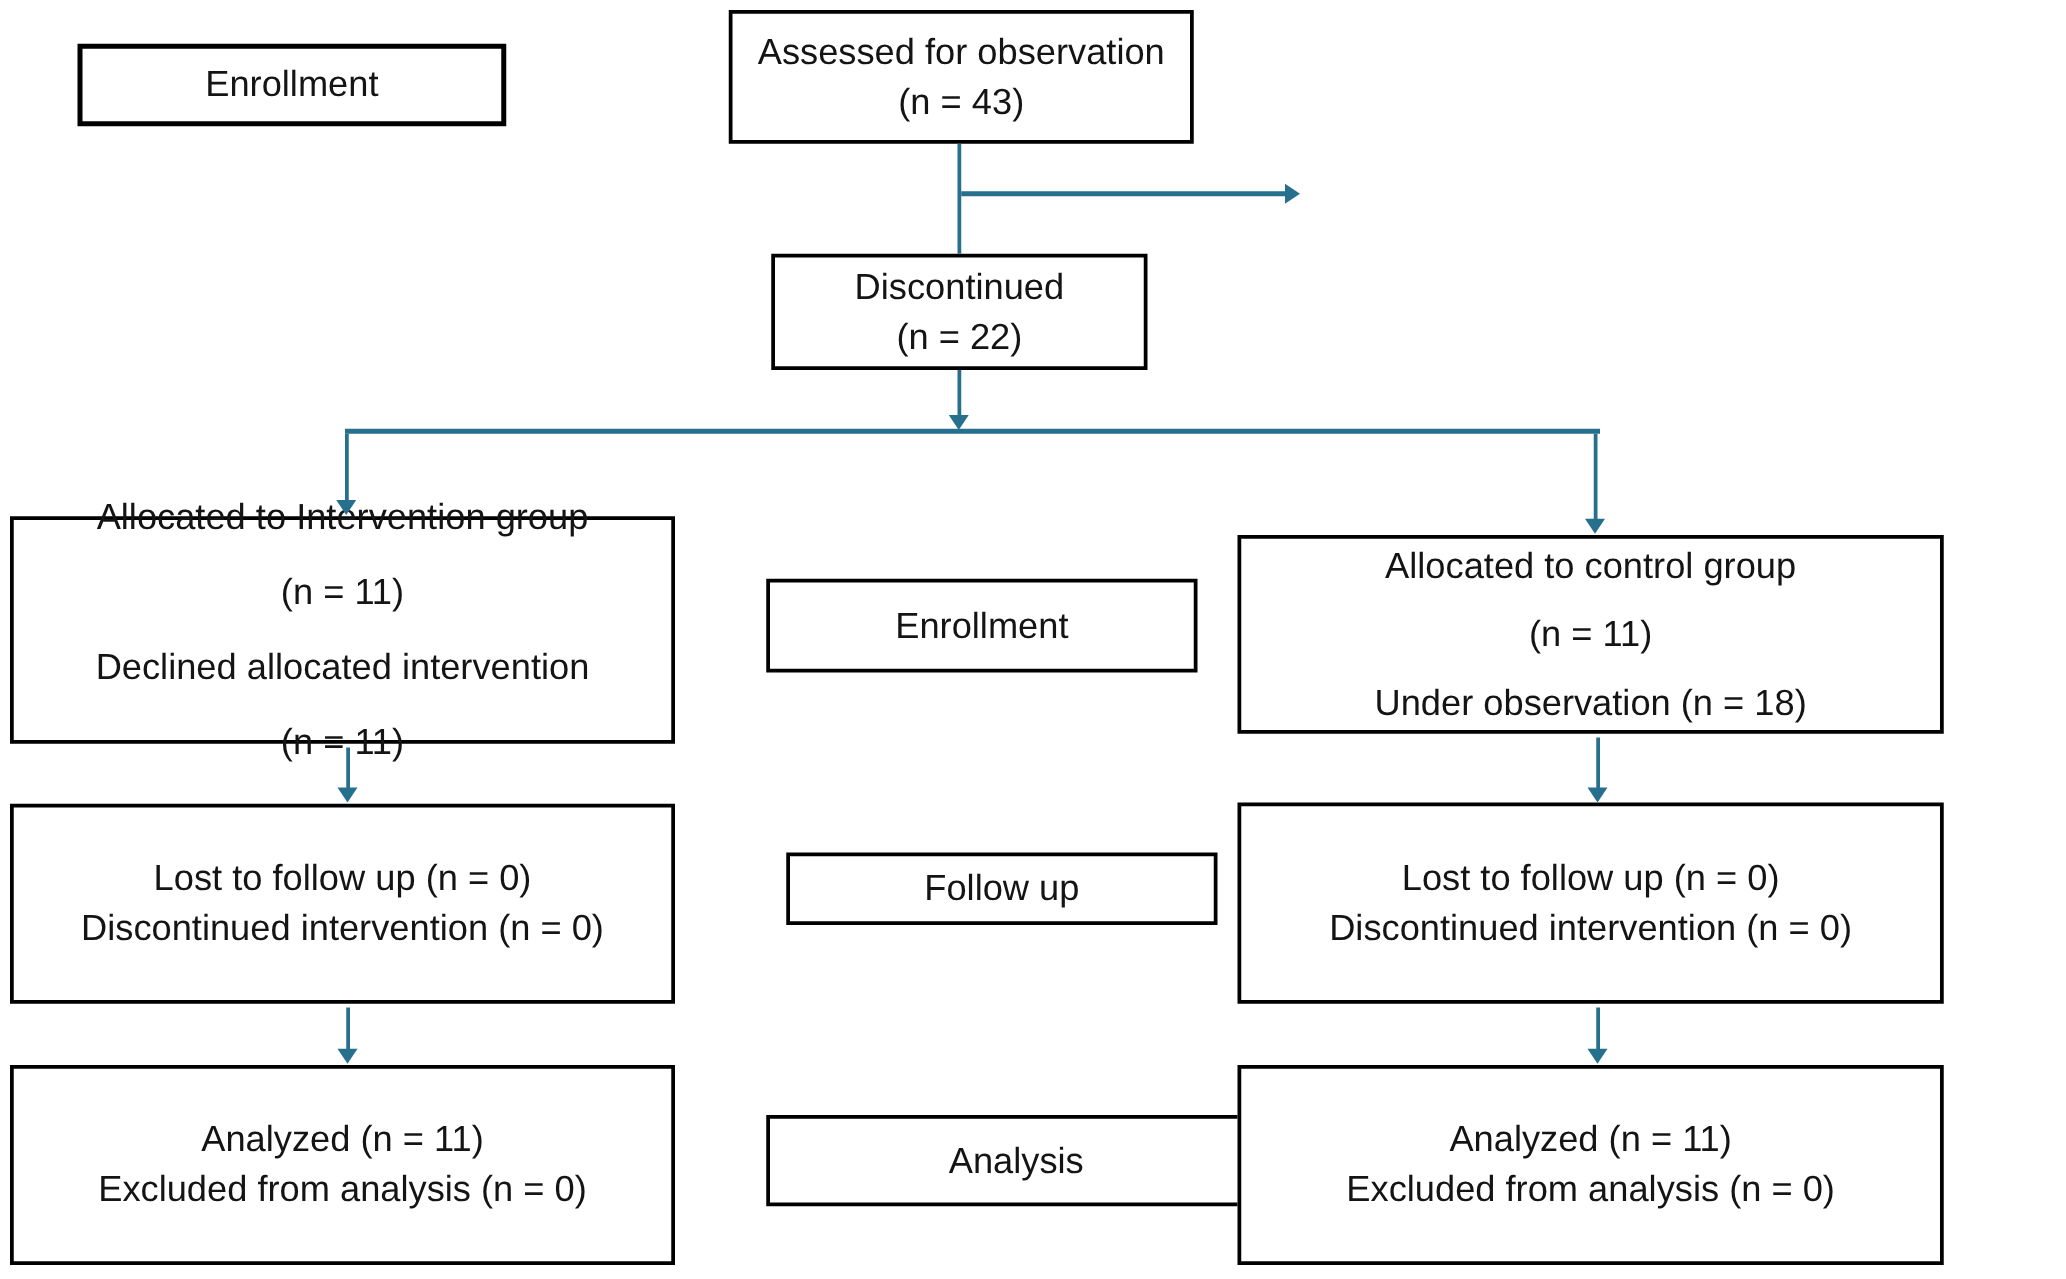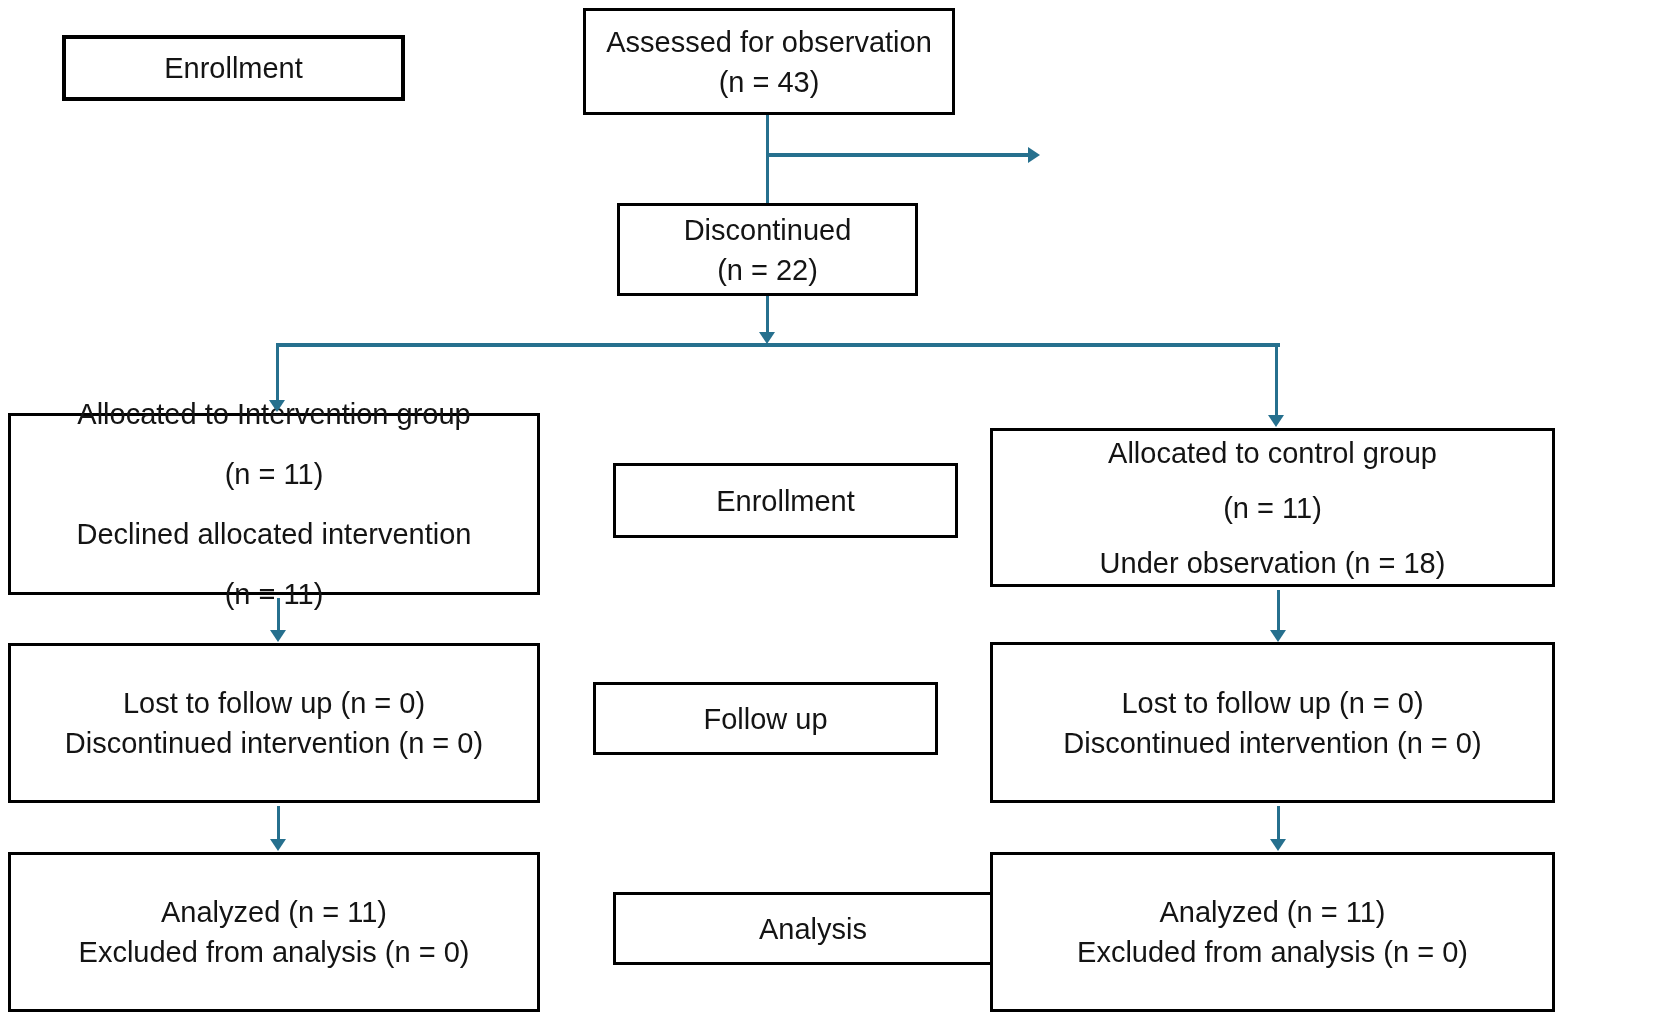--- a/index.html
+++ b/index.html
@@ -32,21 +32,21 @@
 
   
   #b-enrollment{left:62px;top:35px;width:343px;height:66px;border-width:4px;}
   #b-assessed{left:583px;top:8px;width:372px;height:107px;}
   #b-excluded{left:1042px;top:55px;width:498px;height:235px;}
   #b-randomization{left:617px;top:203px;width:301px;height:93px;}
   #b-alloc-int{left:8px;top:413px;width:532px;height:182px;gap:20px;}
   #b-alloc-stage{left:613px;top:463px;width:345px;height:75px;}
   #b-alloc-ctrl{left:990px;top:428px;width:565px;height:159px;gap:15px;}
   #b-fu-int{left:8px;top:643px;width:532px;height:160px;}
-  #b-fu-stage{left:593px;top:682px;width:345px;height:73px;}
+  #b-fu-stage{left:629px;top:682px;width:345px;height:58px;}
   #b-fu-ctrl{left:990px;top:642px;width:565px;height:161px;}
   #b-an-int{left:8px;top:852px;width:532px;height:160px;}
   #b-an-stage{left:613px;top:892px;width:400px;height:73px;}
   #b-an-ctrl{left:990px;top:852px;width:565px;height:160px;}
 
   
   #c-v1{left:766px;top:115px;height:88px;}
   #c-h1{left:769px;top:153px;width:259px;}
   #a-h1{left:1028px;top:147px;}
   #c-v2{left:766px;top:296px;height:37px;}

